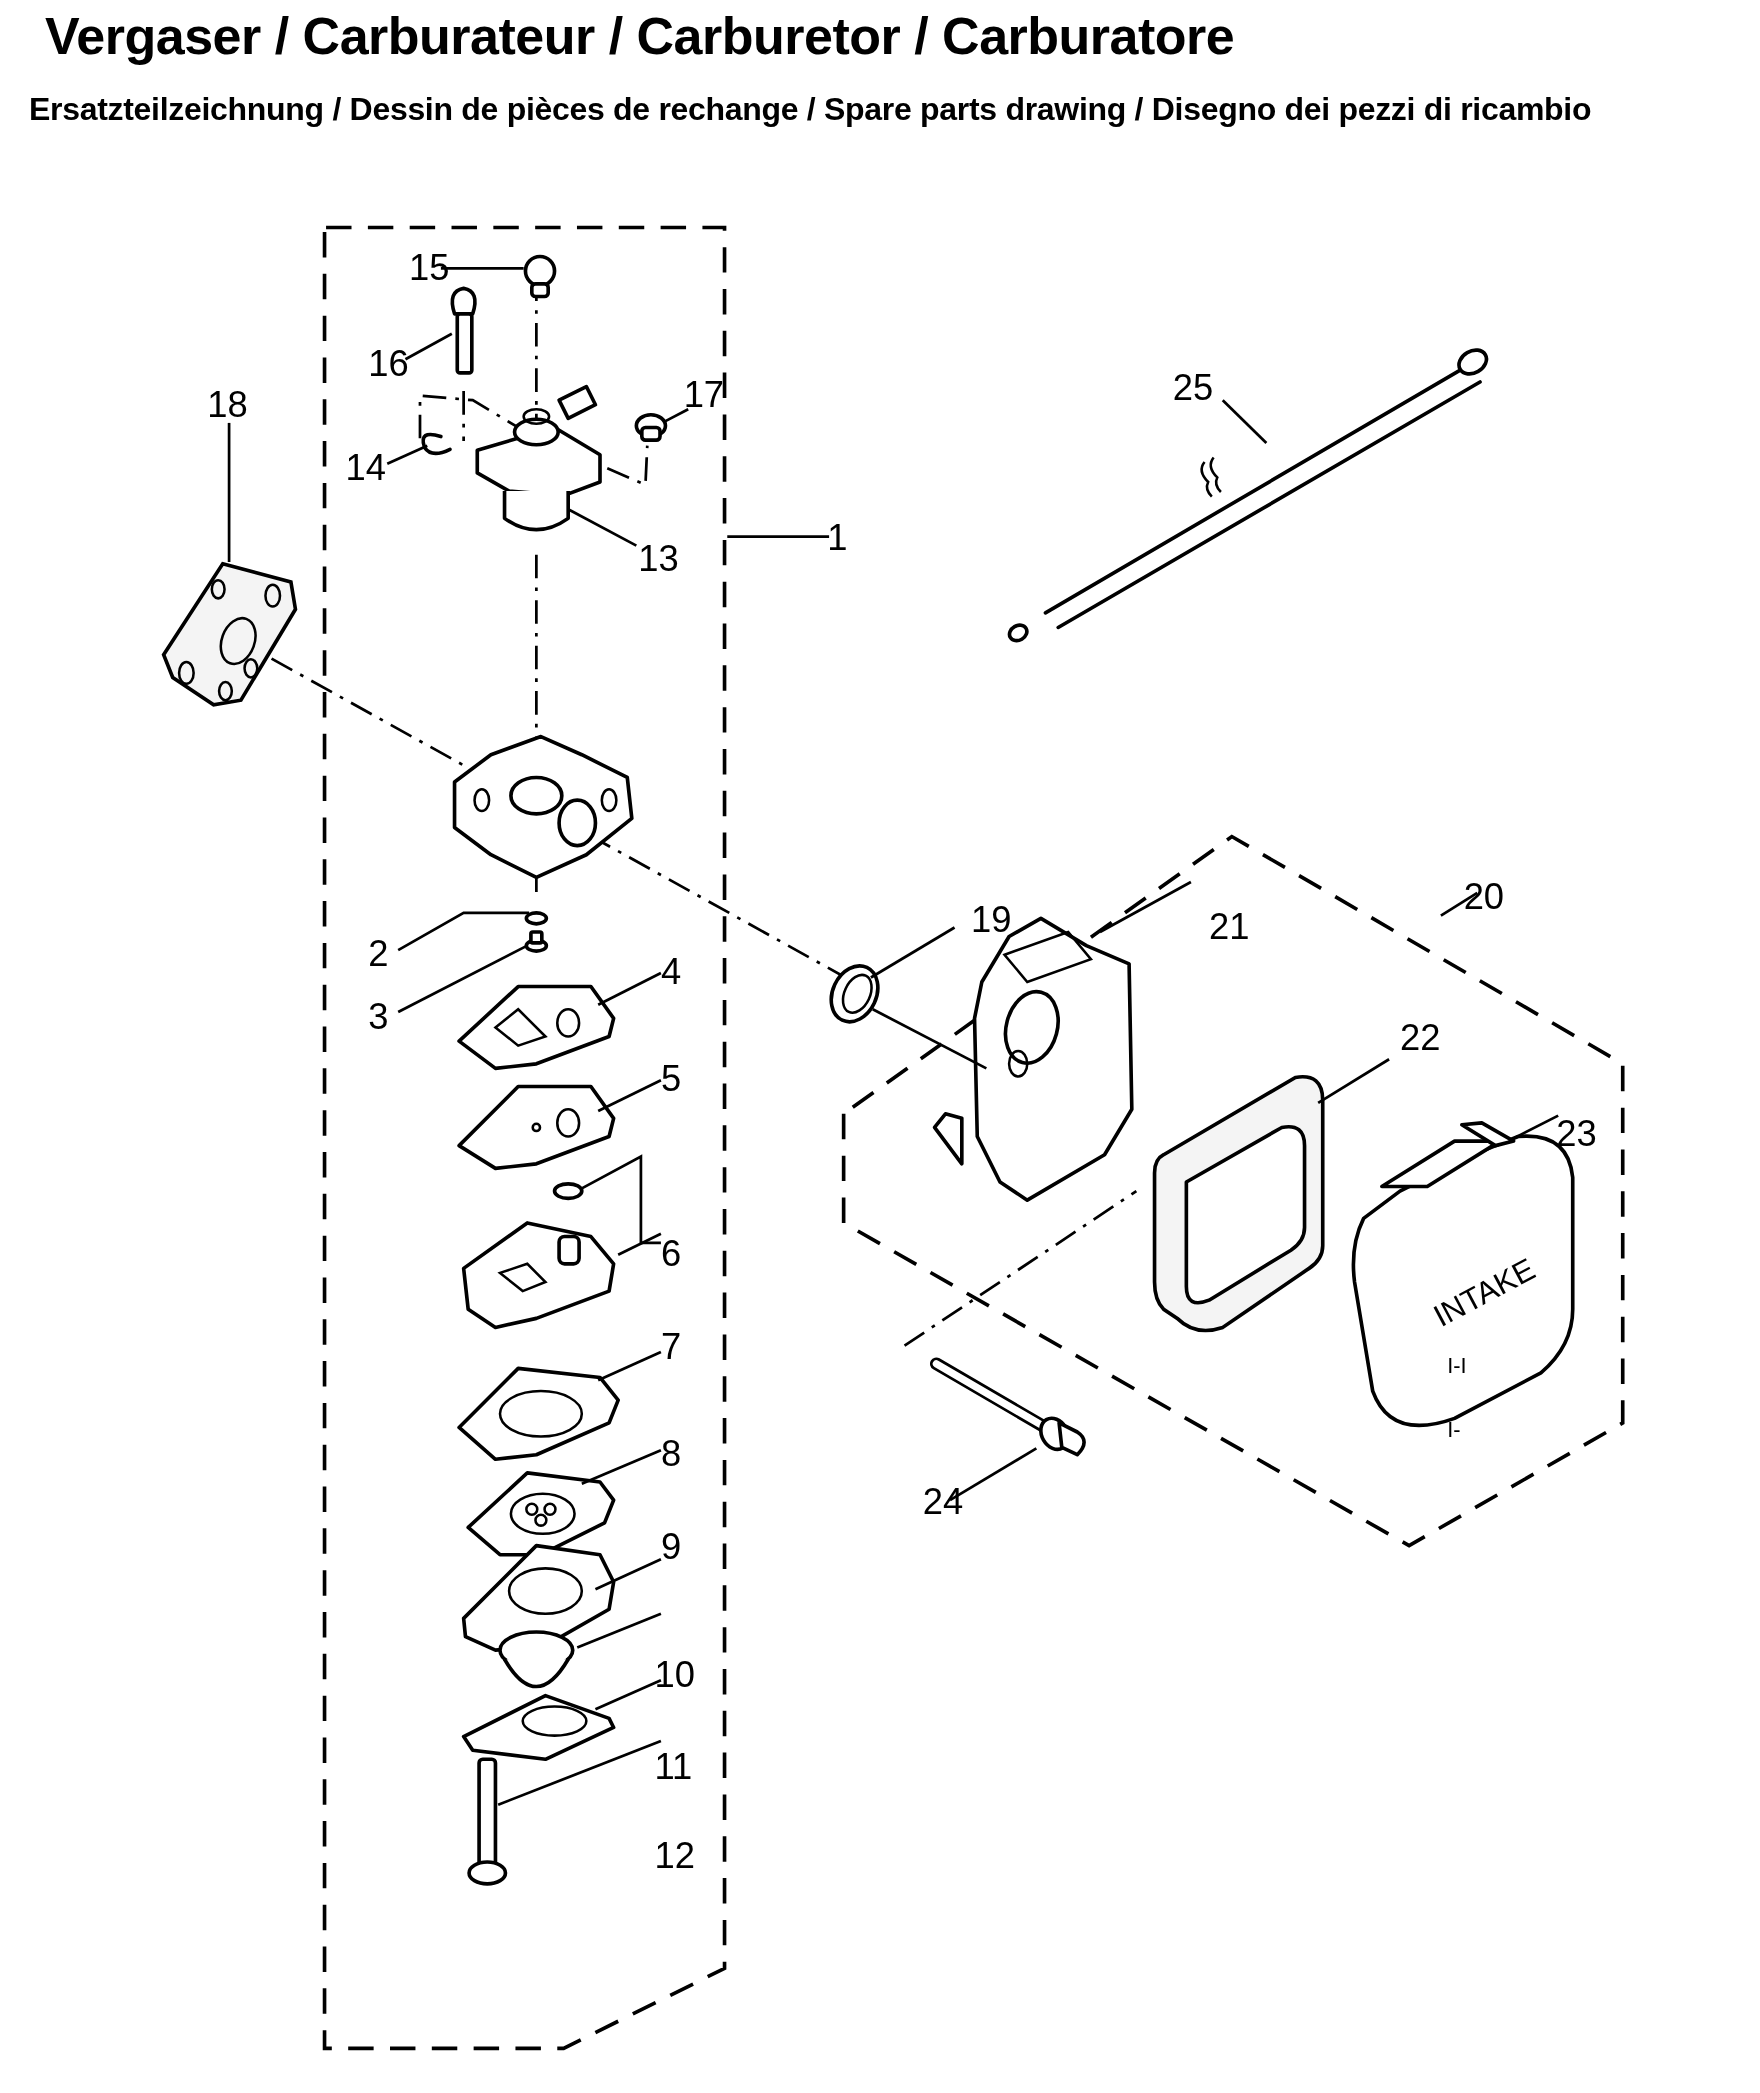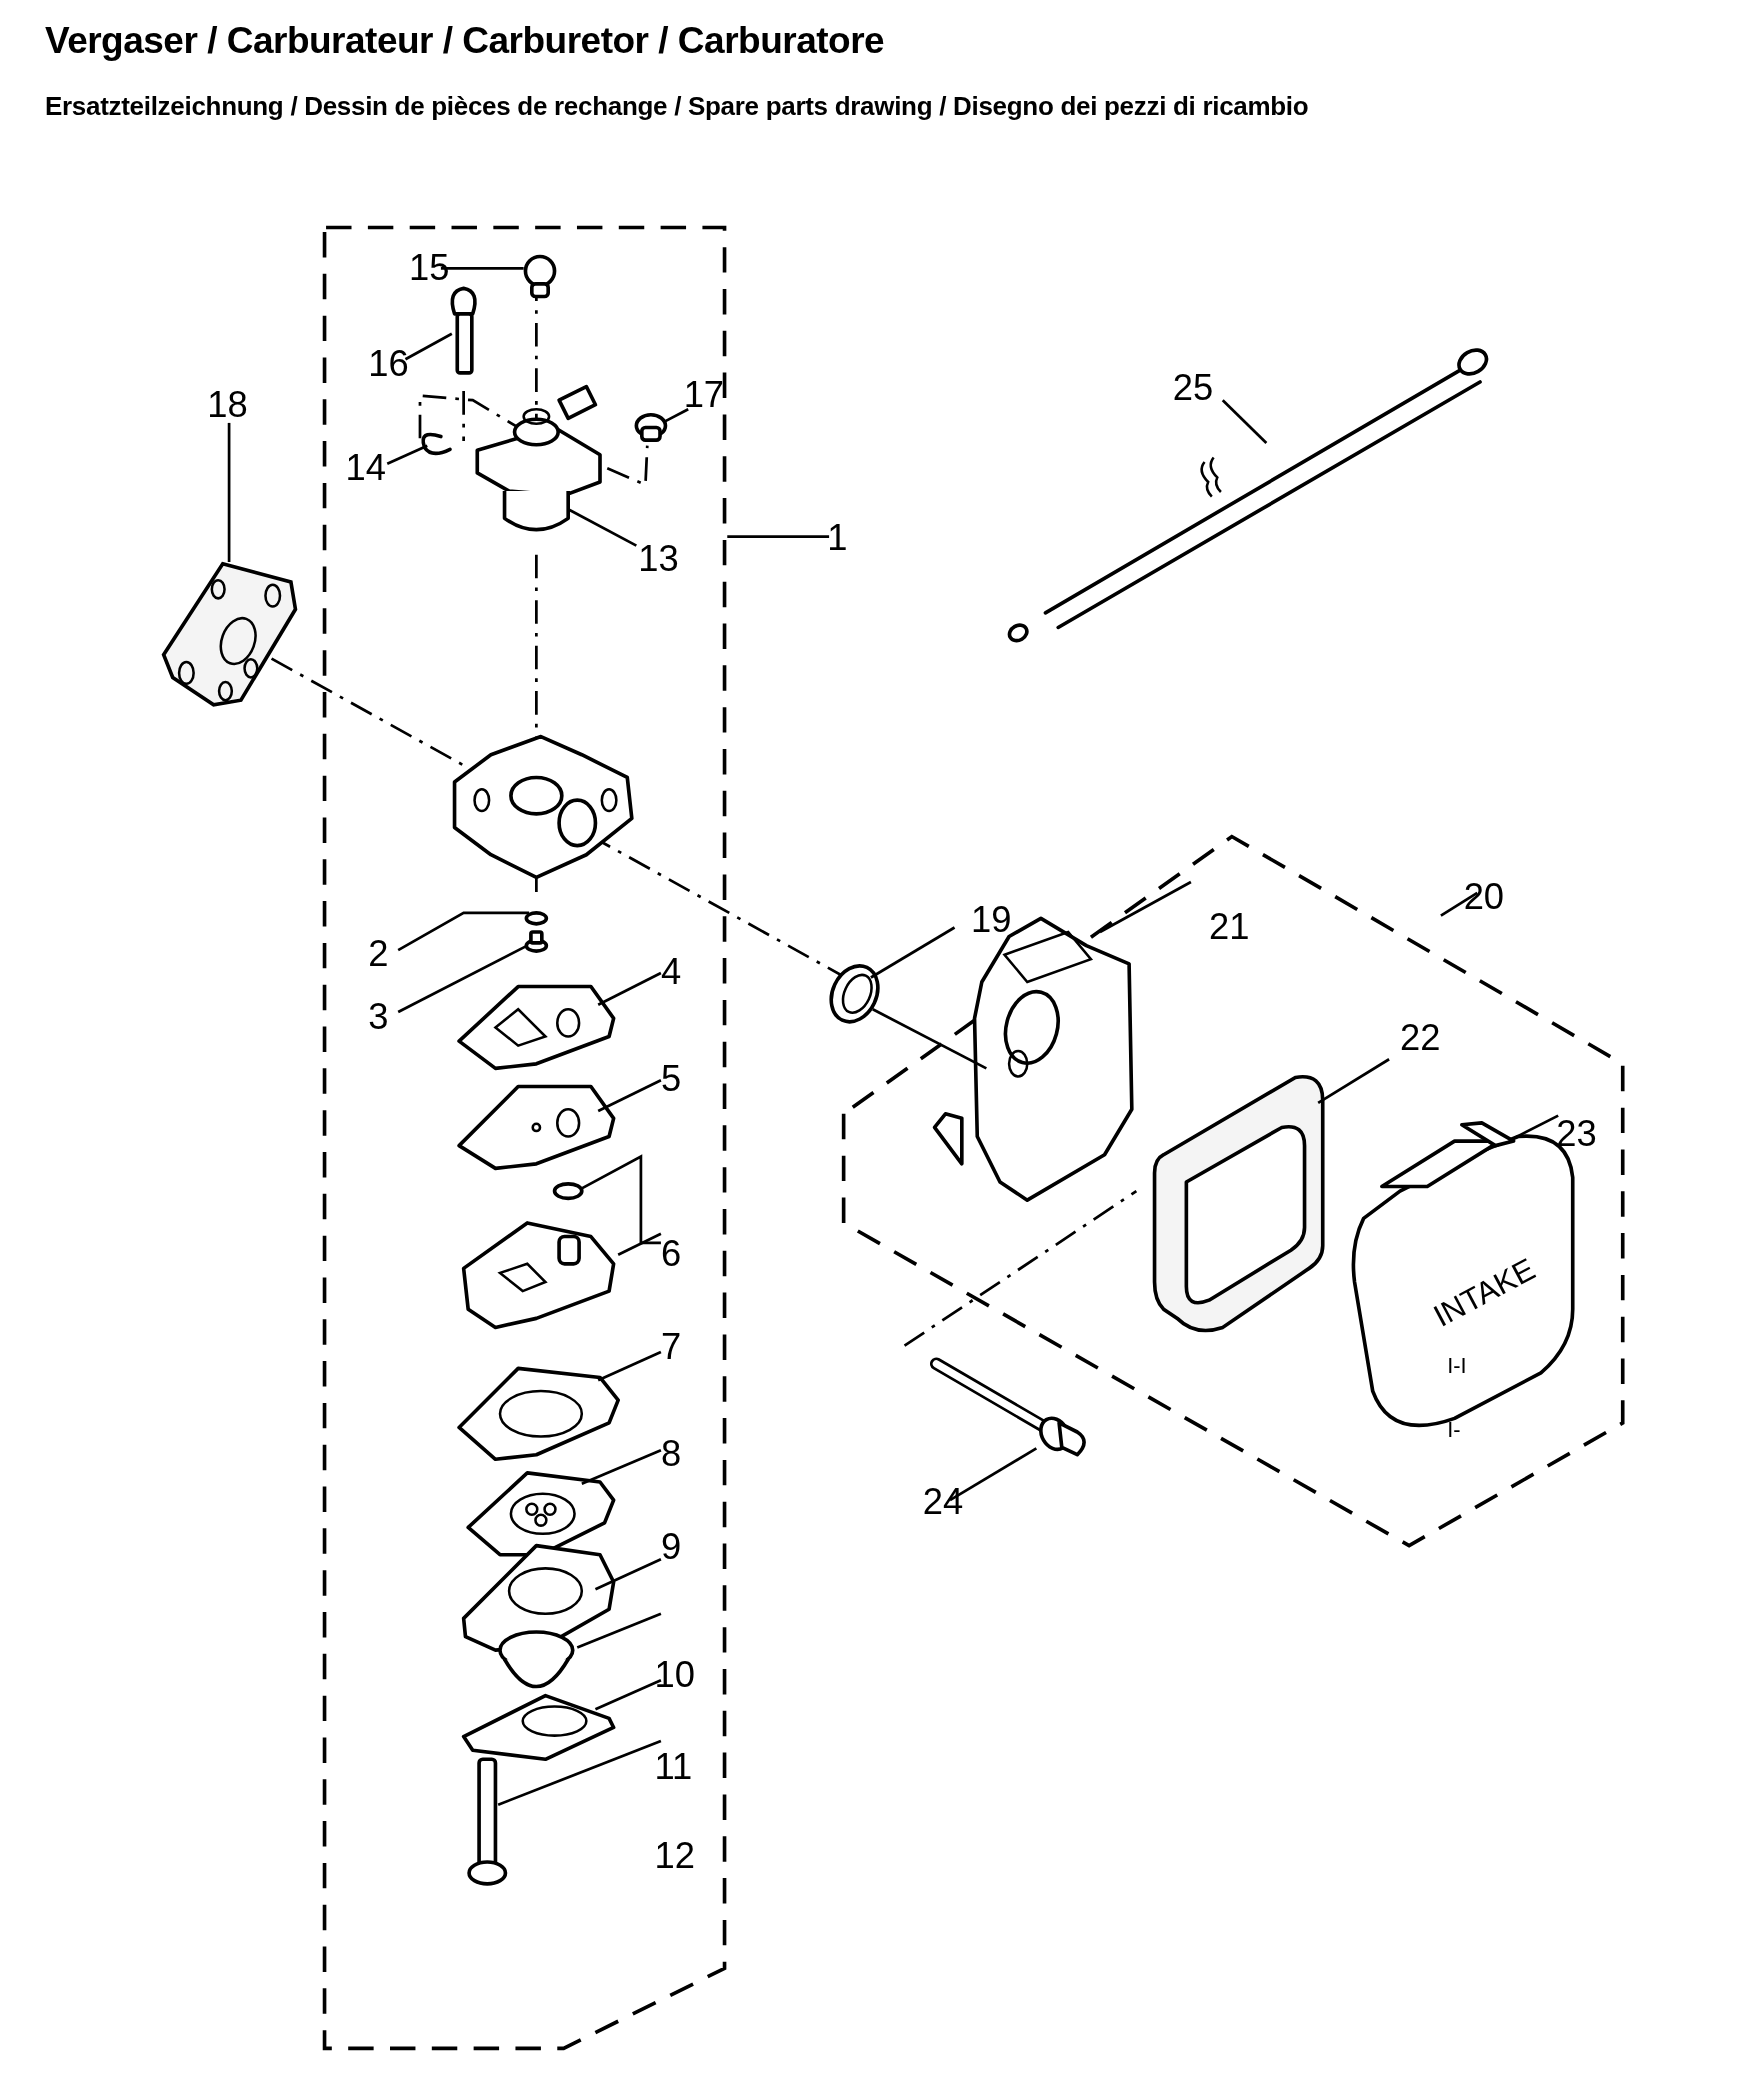--- a/index.html
+++ b/index.html
@@ -1,18 +1,18 @@
 <!DOCTYPE html>
 <html style="font-size:14.5px"><head>
 <meta charset="utf-8">
 <style>
   html, body { margin:0; padding:0; background:#ffffff; }
   body { width:1760px; height:2094px; position:relative; overflow:hidden; font-family:"Liberation Sans", sans-serif; color:#000; }
-  .title { position:absolute; left:45px; top:20px; font-size:37px; font-weight:bold; letter-spacing:-0.5px; white-space:nowrap; }
-  .subtitle { position:absolute; left:45px; top:91px; font-size:26px; font-weight:bold; letter-spacing:-0.3px; white-space:nowrap; }
+  .title { position:absolute; left:45px; top:6px; font-size:52px; font-weight:bold; letter-spacing:-0.5px; white-space:nowrap; }
+  .subtitle { position:absolute; left:29px; top:91px; font-size:32px; font-weight:bold; letter-spacing:-0.3px; white-space:nowrap; }
   svg.drawing { position:absolute; left:0; top:0; }
   .ln { fill:none; stroke:#000; stroke-width:4; stroke-linejoin:round; stroke-linecap:round; }
   .thin { fill:none; stroke:#000; stroke-width:2.8; }
   .dash { fill:none; stroke:#000; stroke-width:4; stroke-dasharray:28 18; }
   .dashdot { fill:none; stroke:#000; stroke-width:3; stroke-dasharray:26 10 4 10; }
   .leader { fill:none; stroke:#000; stroke-width:3; }
   .part { fill:#fff; stroke:#000; stroke-width:4; stroke-linejoin:round; }
   .foam { fill:#f4f4f4; stroke:#000; stroke-width:4; }
   .lbl { font-family:"Liberation Sans", sans-serif; font-size:40px; fill:#000; }
   .intake { font-family:"Liberation Sans", sans-serif; font-size:34px; fill:#000; }

